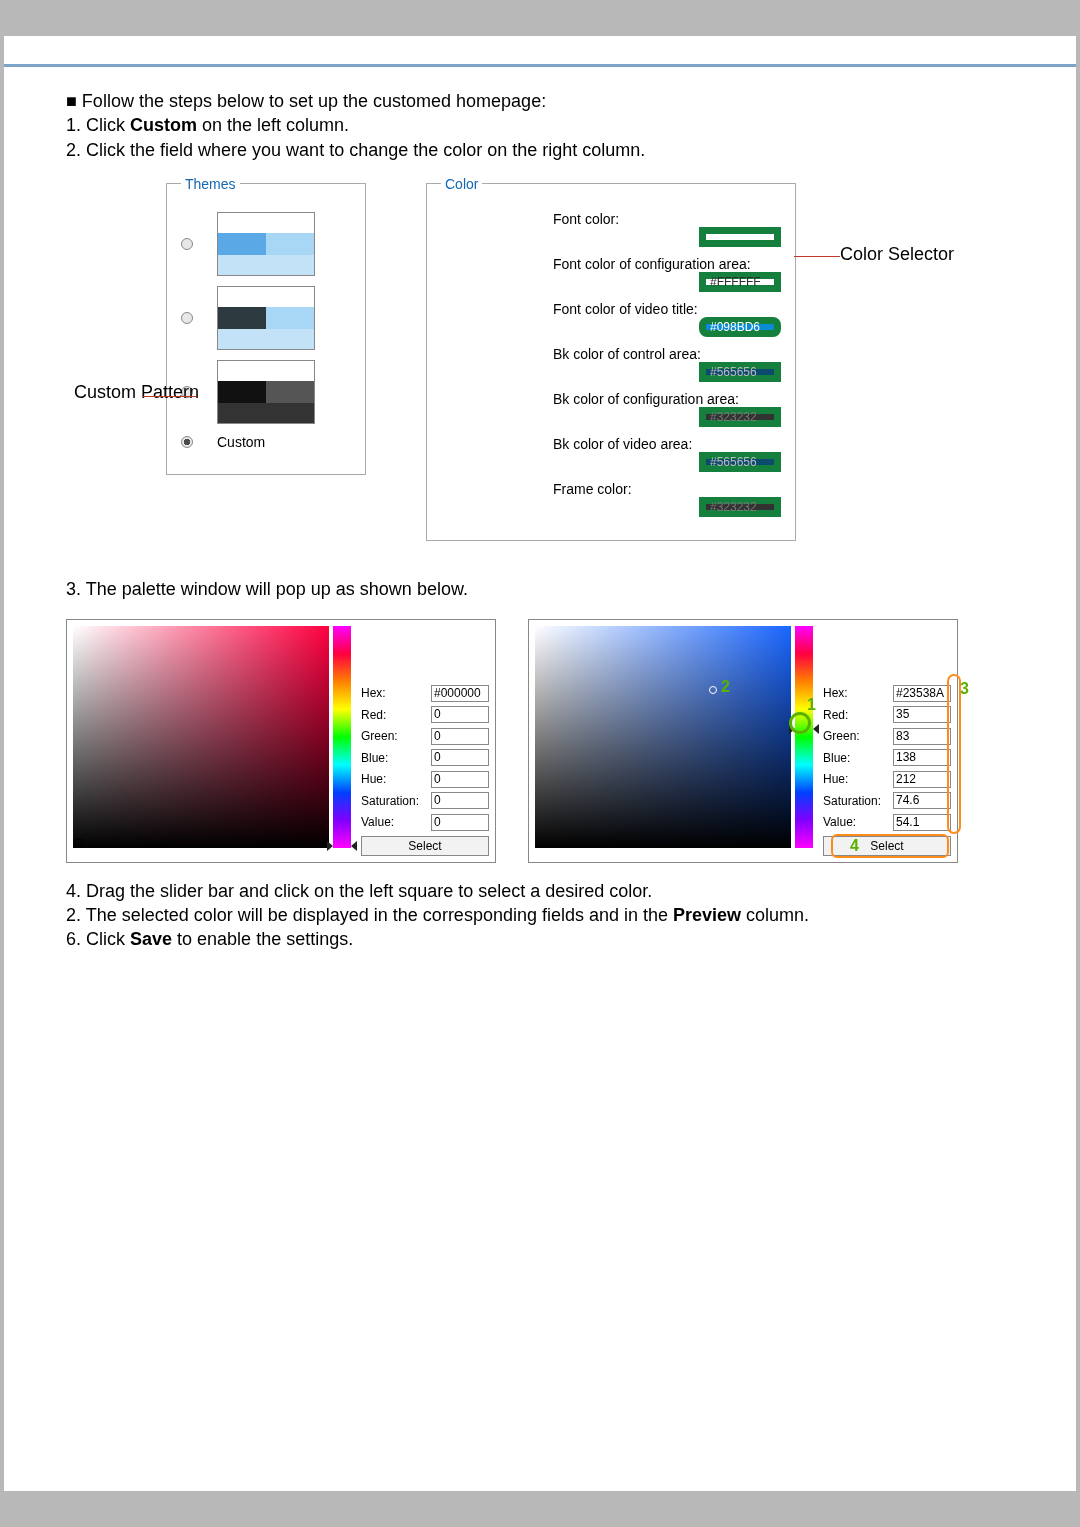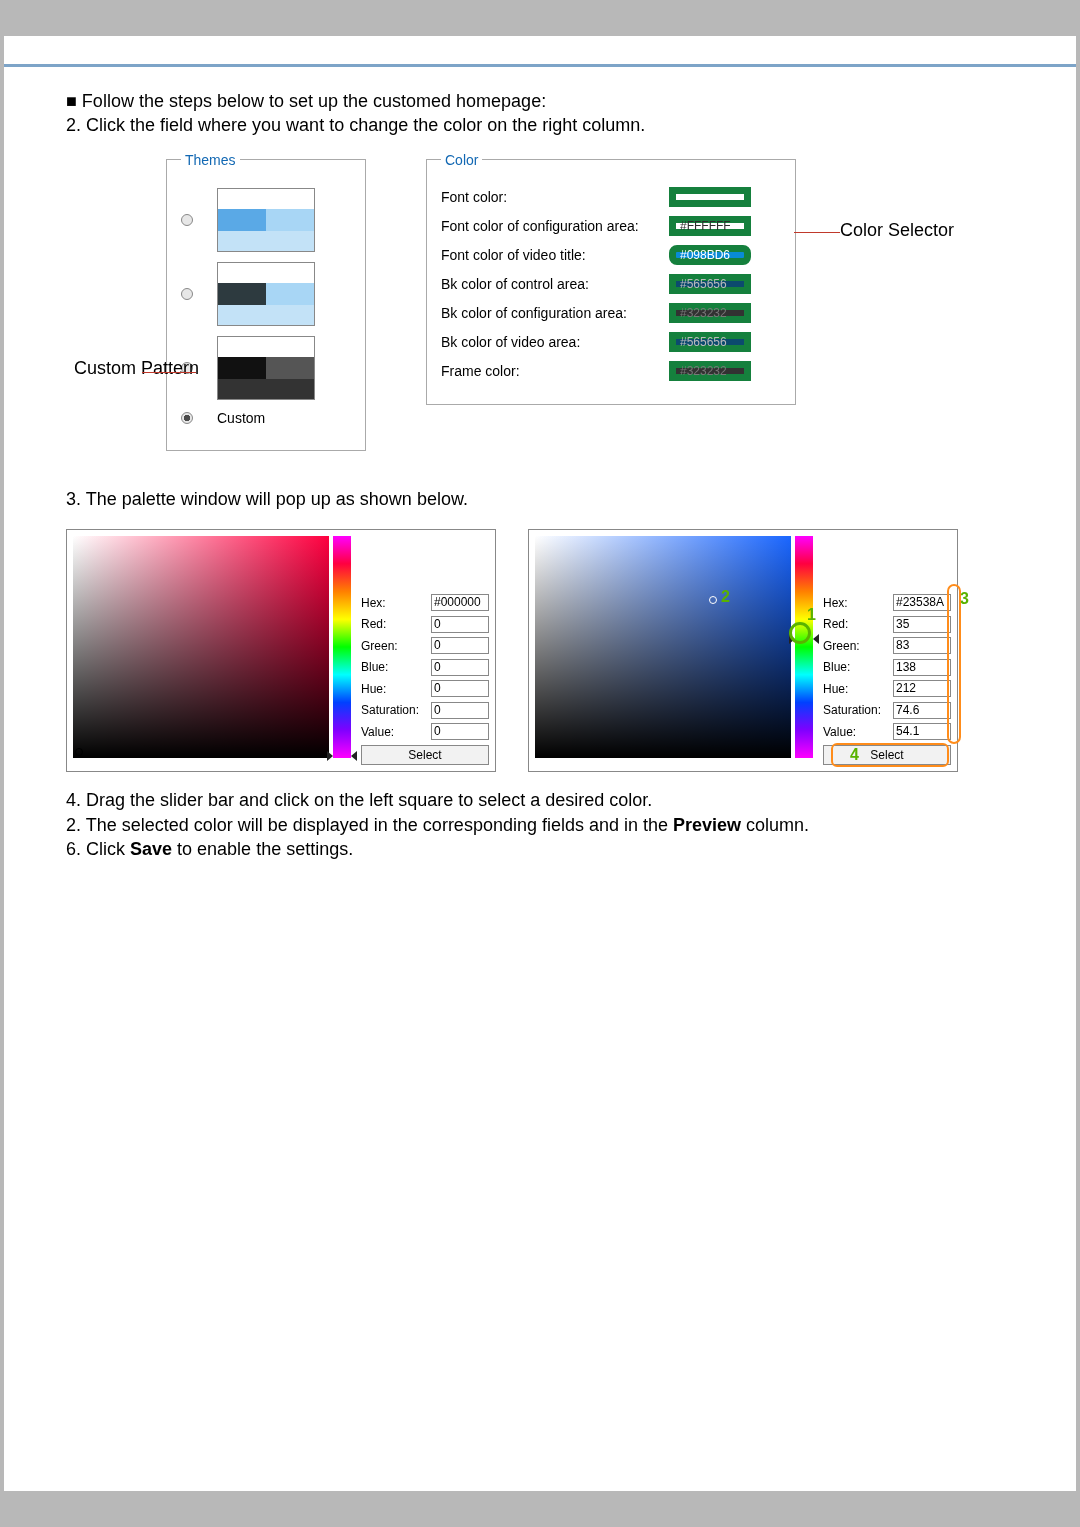--- a/index.html
+++ b/index.html
@@ -23,21 +23,21 @@
   .swatch { width: 98px; border: 1px solid #888; }
   .sw-top { height: 20px; }
   .sw-a { height: 22px; display:flex; }
   .sw-a > div { flex:1; }
   .sw-bot { height: 20px; }
 
   .custom-label { position:absolute; left:-92px; top:206px; font-size:18px; line-height:1.2; }
   .custom-line { position:absolute; border-top:1px solid #c0392b; width:54px; left:-24px; top:220px; }
 
   .colorbox-wrap { margin-left: 60px; position: relative; }
-  .cb-row { display:flex; align-items:center; margin: 9px 0; font-size:14px; }
+  .cb-row { display:flex; align-items:flex-end; margin: 9px 0; font-size:14px;flex-direction:column; }
   .cb-row label { width: 228px; }
   .cb-val { width: 82px; height: 20px; border:7px solid #15803d; font-size:12px; display:flex; align-items:center; padding-left:4px; color:#2d2d2d; }
   .cb-val.teal { background:#098BD6; color:#ffffff;border-radius:8px; }
   .cb-val.g1 { background:#0c4a6e; }
   .cb-val.g2 { background:#323232; }
   .cs-label { position:absolute; right:-158px; top:68px; font-size:18px; }
   .cs-line { position:absolute; border-top:1px solid #c0392b; width:46px; right:-44px; top:80px; }
 
   
   .paletterow { display:flex; gap:32px; margin-top:18px; position:relative; }
@@ -65,20 +65,23 @@
 
 <div class="page">
   <div class="header-band">
     <span class="brand">VIVOTEK</span>
   </div>
   <div class="accent-line"></div>
 
   <div class="content">
     <div class="intro">
       <div>■ Follow the steps below to set up the customed homepage:</div>
+      <div>
+        <span>1. Click </span><span class="bold">Custom</span><span> on the left column.</span>
+      </div>
       <div>2. Click the field where you want to change the color on the right column.</div>
     </div>
 
     <div class="figrow">
       <div class="themes-wrap" style="margin-left:100px;">
         <span class="custom-label">Custom Pattern</span>
         <div class="custom-line"></div>
         <fieldset class="box" style="width:200px;">
           <legend>Themes</legend>
           <div class="theme-row">

